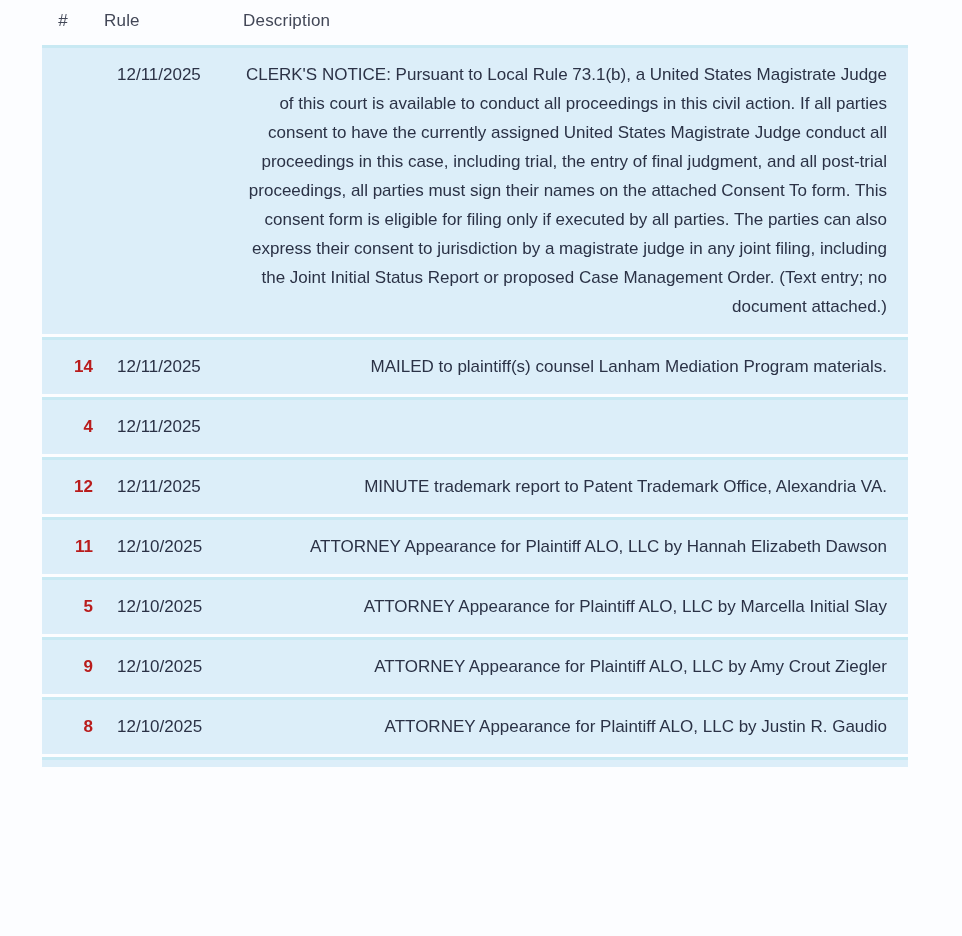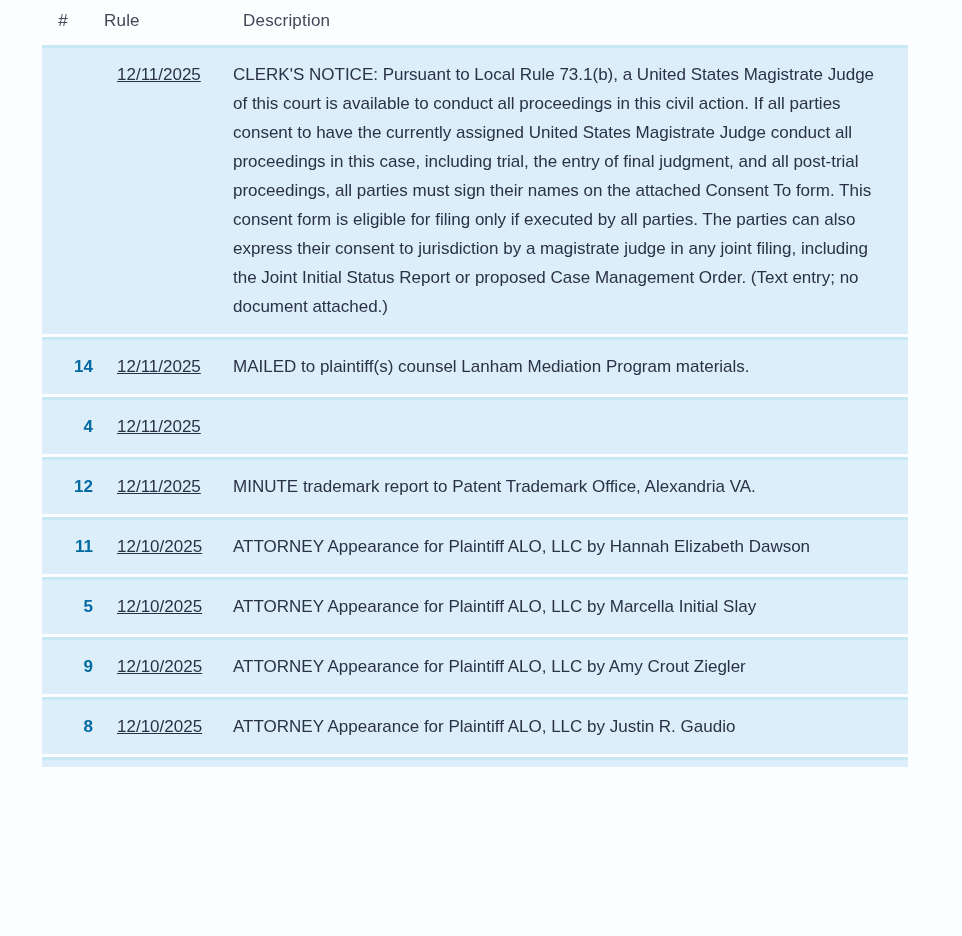--- a/index.html
+++ b/index.html
@@ -40,31 +40,31 @@
     padding: 12px 0 13px 0;
     font-size: 17px;
     line-height: 29px;
     color: #2b3246;
     cursor: default;
   }
   .row:first-child { margin-top: 0; }
   .cell.num {
     text-align: right;
     padding-right: 9px;
-    color: #0369a1;
+    color: #b91c1c;
     font-weight: bold;
   }
   .cell.date {
     padding-left: 15px;
     white-space: nowrap;
-    text-decoration: underline;
   }
   .cell.desc {
     padding-right: 14px;
     max-width: 668px;
+    text-align: right;
   }
   .partial-row {
     background: #dceef9;
     border-top: 3px solid #c8e9f3;
     margin-top: 3px;
     height: 10px;
   }
 </style>
 </head>
 <body>

